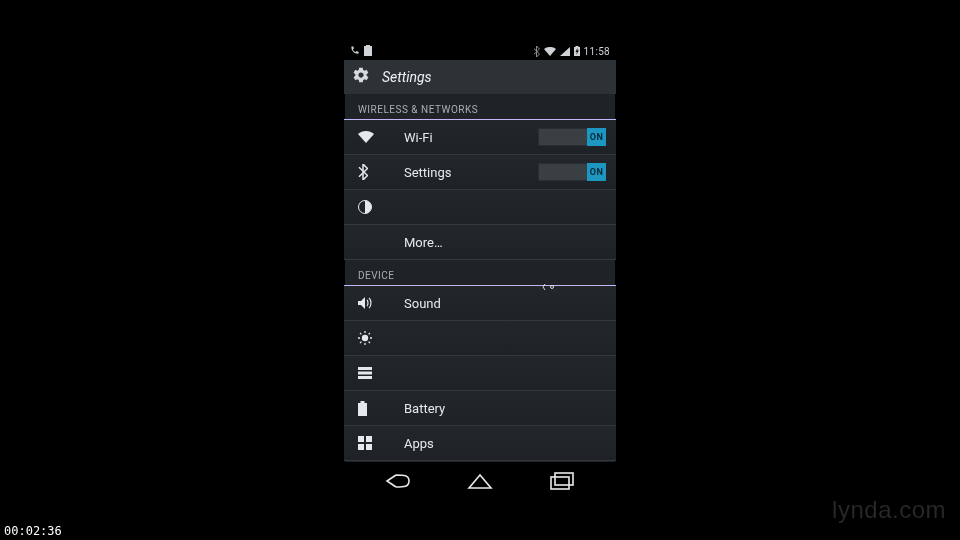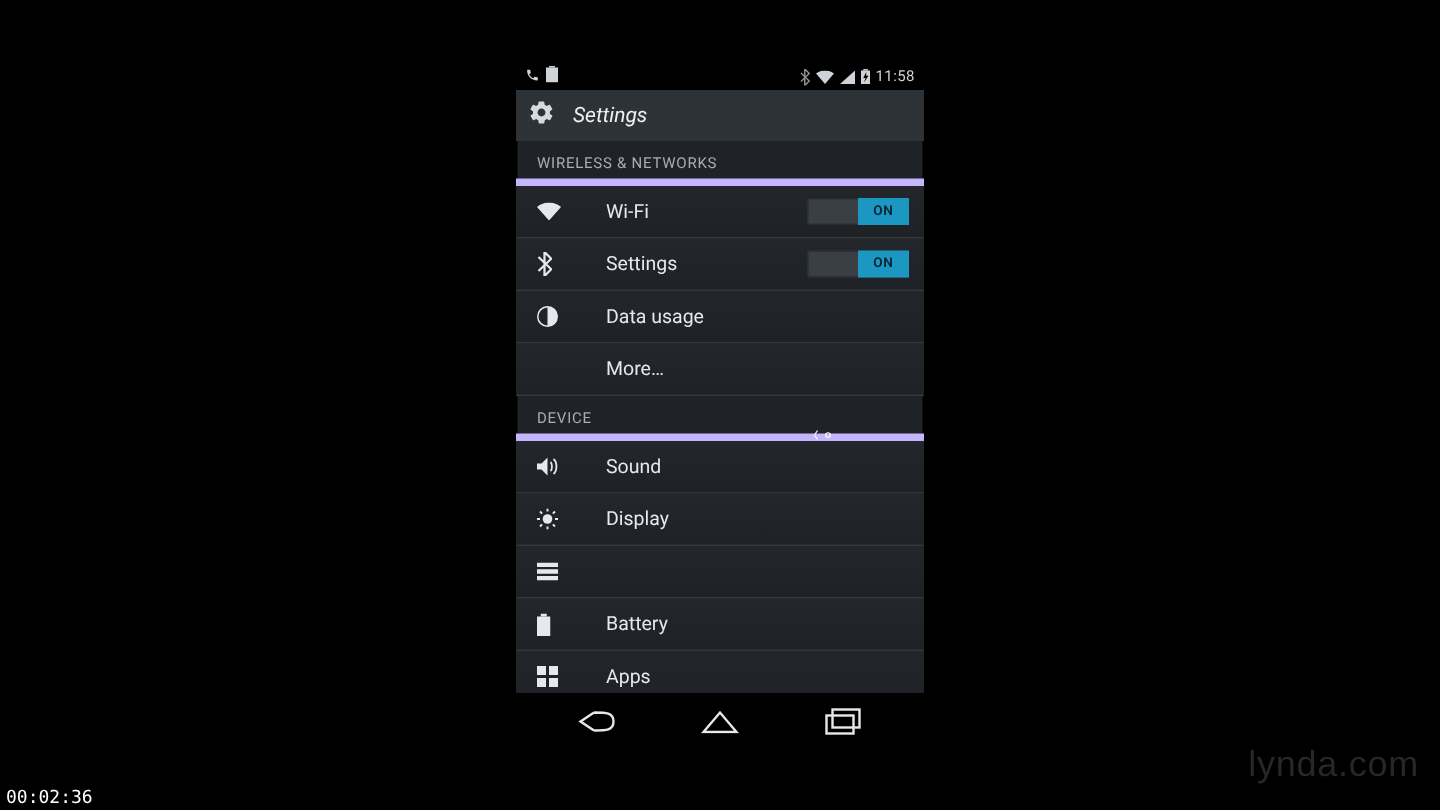--- a/index.html
+++ b/index.html
@@ -57,21 +57,21 @@
   .app-title {
     font-size: 14px;
     color: #f0f0f0;
   }
   
   .section-header {
     font-size: 10px;
     letter-spacing: 0.5px;
     color: #a9aeb3;
     padding: 10px 10px 4px 14px;
-    border-bottom: 5px solid #c4b5fd;
+    border-bottom: 1px solid #c4b5fd;
     position: relative;
   }
   
   .settings-list {
     list-style: none;
     margin: 0;
     padding: 0;
   }
   .row {
     display: flex;
@@ -105,21 +105,21 @@
     height: 18px;
     position: relative;
     background: #3a3f44;
     border-radius: 1px;
     box-shadow: inset 0 0 0 1px #2a2e32;
     display: flex;
     align-items: center;
     justify-content: flex-end;
   }
   .toggle-knob {
-    width: 34px;
+    width: 19px;
     height: 18px;
     background: #1c97c2;
     color: #07222e;
     font-size: 9px;
     font-weight: 600;
     display: flex;
     align-items: center;
     justify-content: center;
     letter-spacing: 0.5px;
   }
@@ -249,21 +249,20 @@
           <div class="toggle-knob">ON</div>
         </div>
       </li>
       <li class="row">
         <span class="row-icon">
           <svg width="14" height="14" viewBox="0 0 14 14">
               <circle cx="7" cy="7" r="6.5" fill="none" stroke="#e6e9ec" stroke-width="1"></circle>
               <path d="M7 0.5A6.5 6.5 0 0 1 7 13.5z" fill="#e6e9ec"></path>
             </svg>
         </span>
-        <span class="row-label">Data usage</span>
       </li>
       <li class="row">
         <span class="row-icon spacer-icon"></span>
         <span class="row-label">More…</span>
       </li>
     </ul>
 
     <div class="section-header">
       <span>DEVICE</span>
       <span class="cursor-mark">
@@ -292,21 +291,20 @@
                 <line x1="7" y1="12" x2="7" y2="14"></line>
                 <line x1="0" y1="7" x2="2" y2="7"></line>
                 <line x1="12" y1="7" x2="14" y2="7"></line>
                 <line x1="2" y1="2" x2="3.4" y2="3.4"></line>
                 <line x1="10.6" y1="10.6" x2="12" y2="12"></line>
                 <line x1="2" y1="12" x2="3.4" y2="10.6"></line>
                 <line x1="10.6" y1="3.4" x2="12" y2="2"></line>
               </g>
             </svg>
         </span>
-        <span class="row-label">Display</span>
       </li>
       <li class="row">
         <span class="row-icon">
           <svg width="14" height="12" viewBox="0 0 14 12" fill="#e6e9ec">
               <rect x="0" y="0" width="14" height="3"></rect>
               <rect x="0" y="4.5" width="14" height="3"></rect>
               <rect x="0" y="9" width="14" height="3"></rect>
             </svg>
         </span>
       </li>

